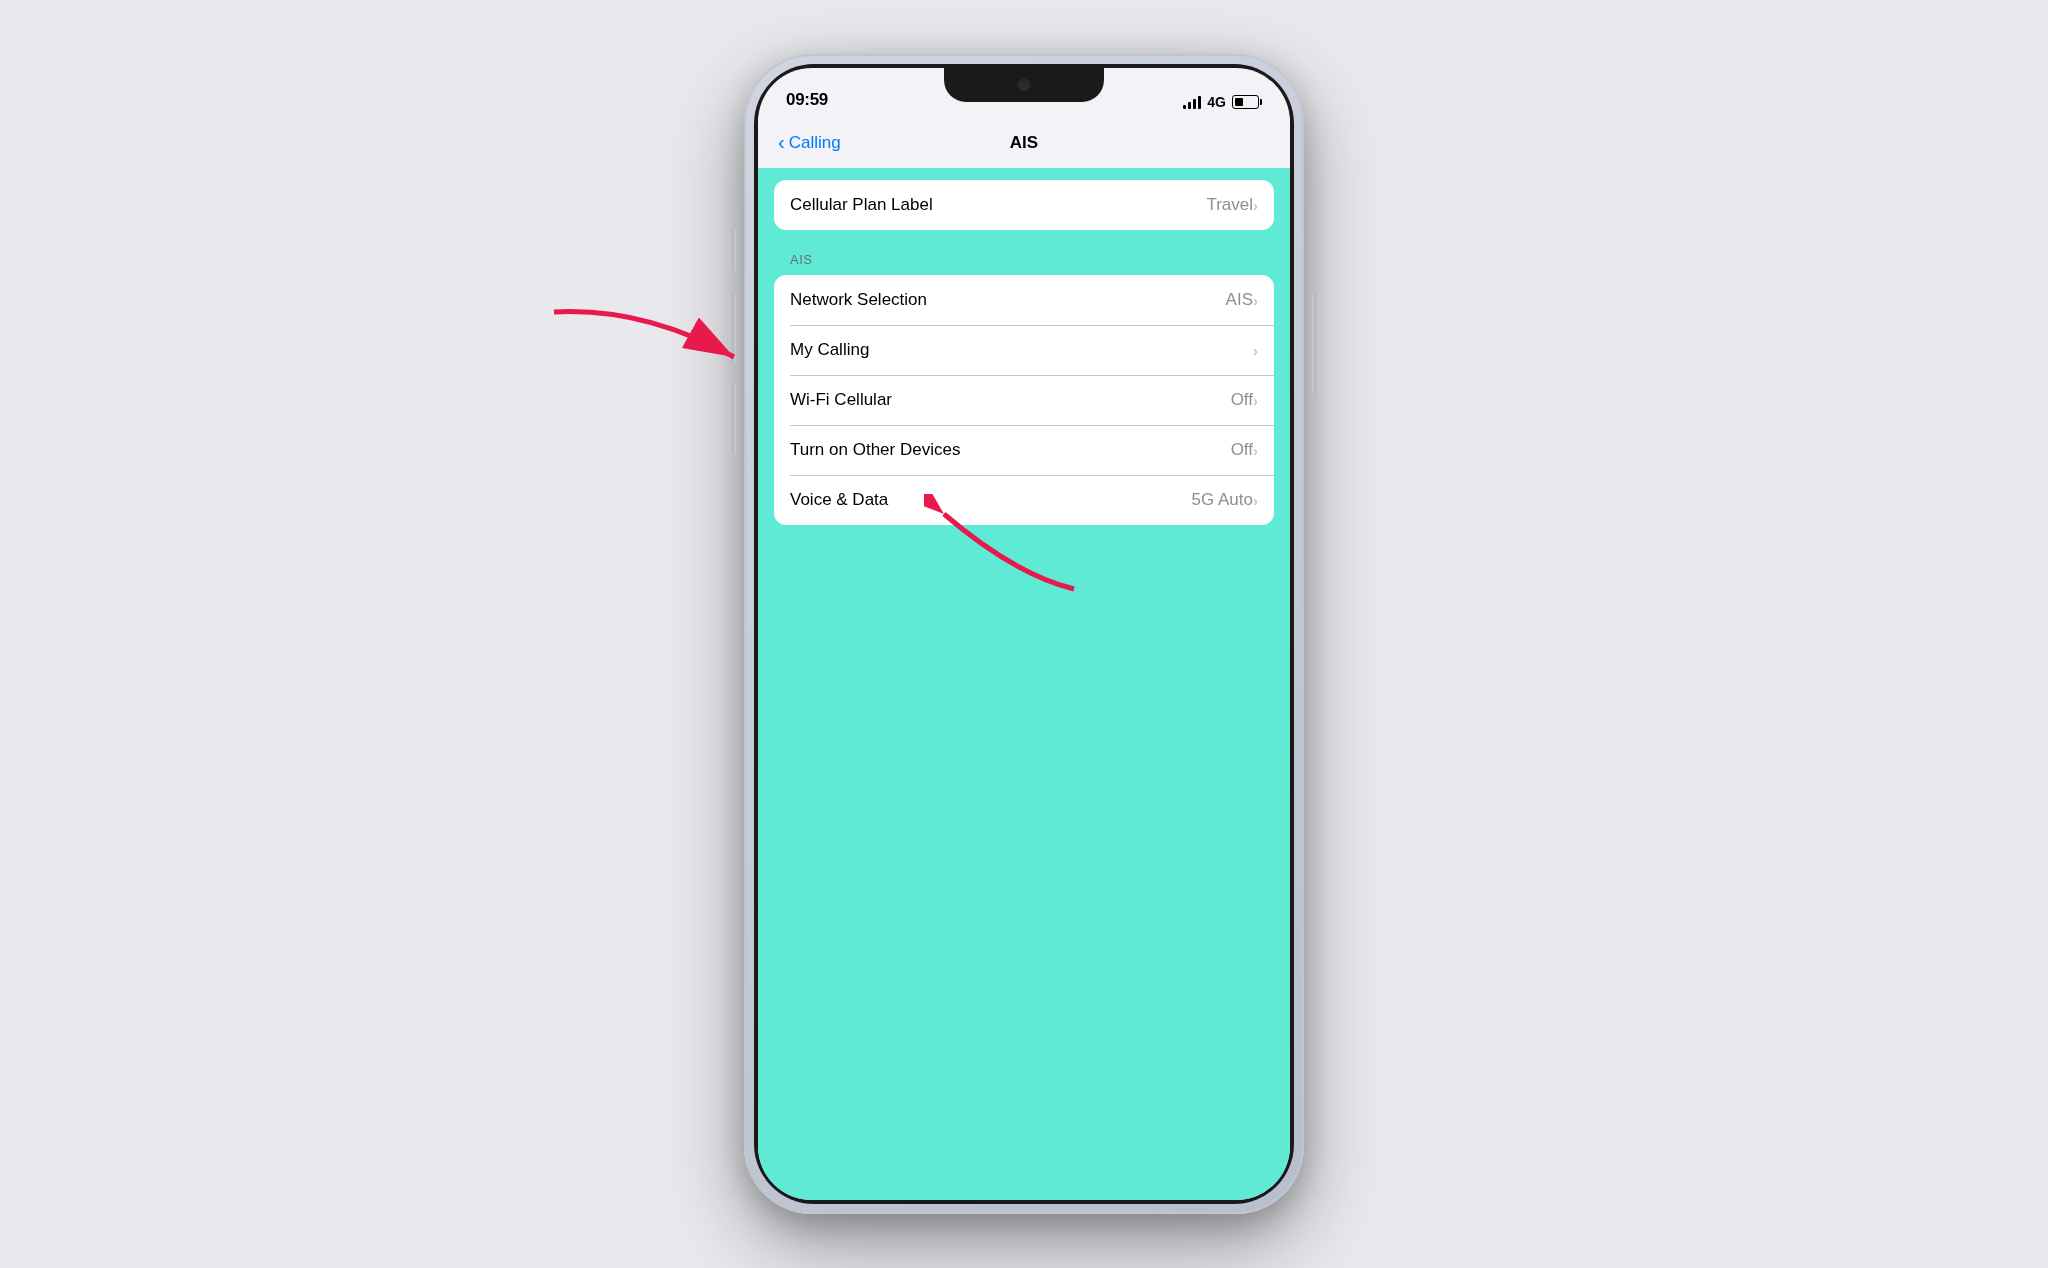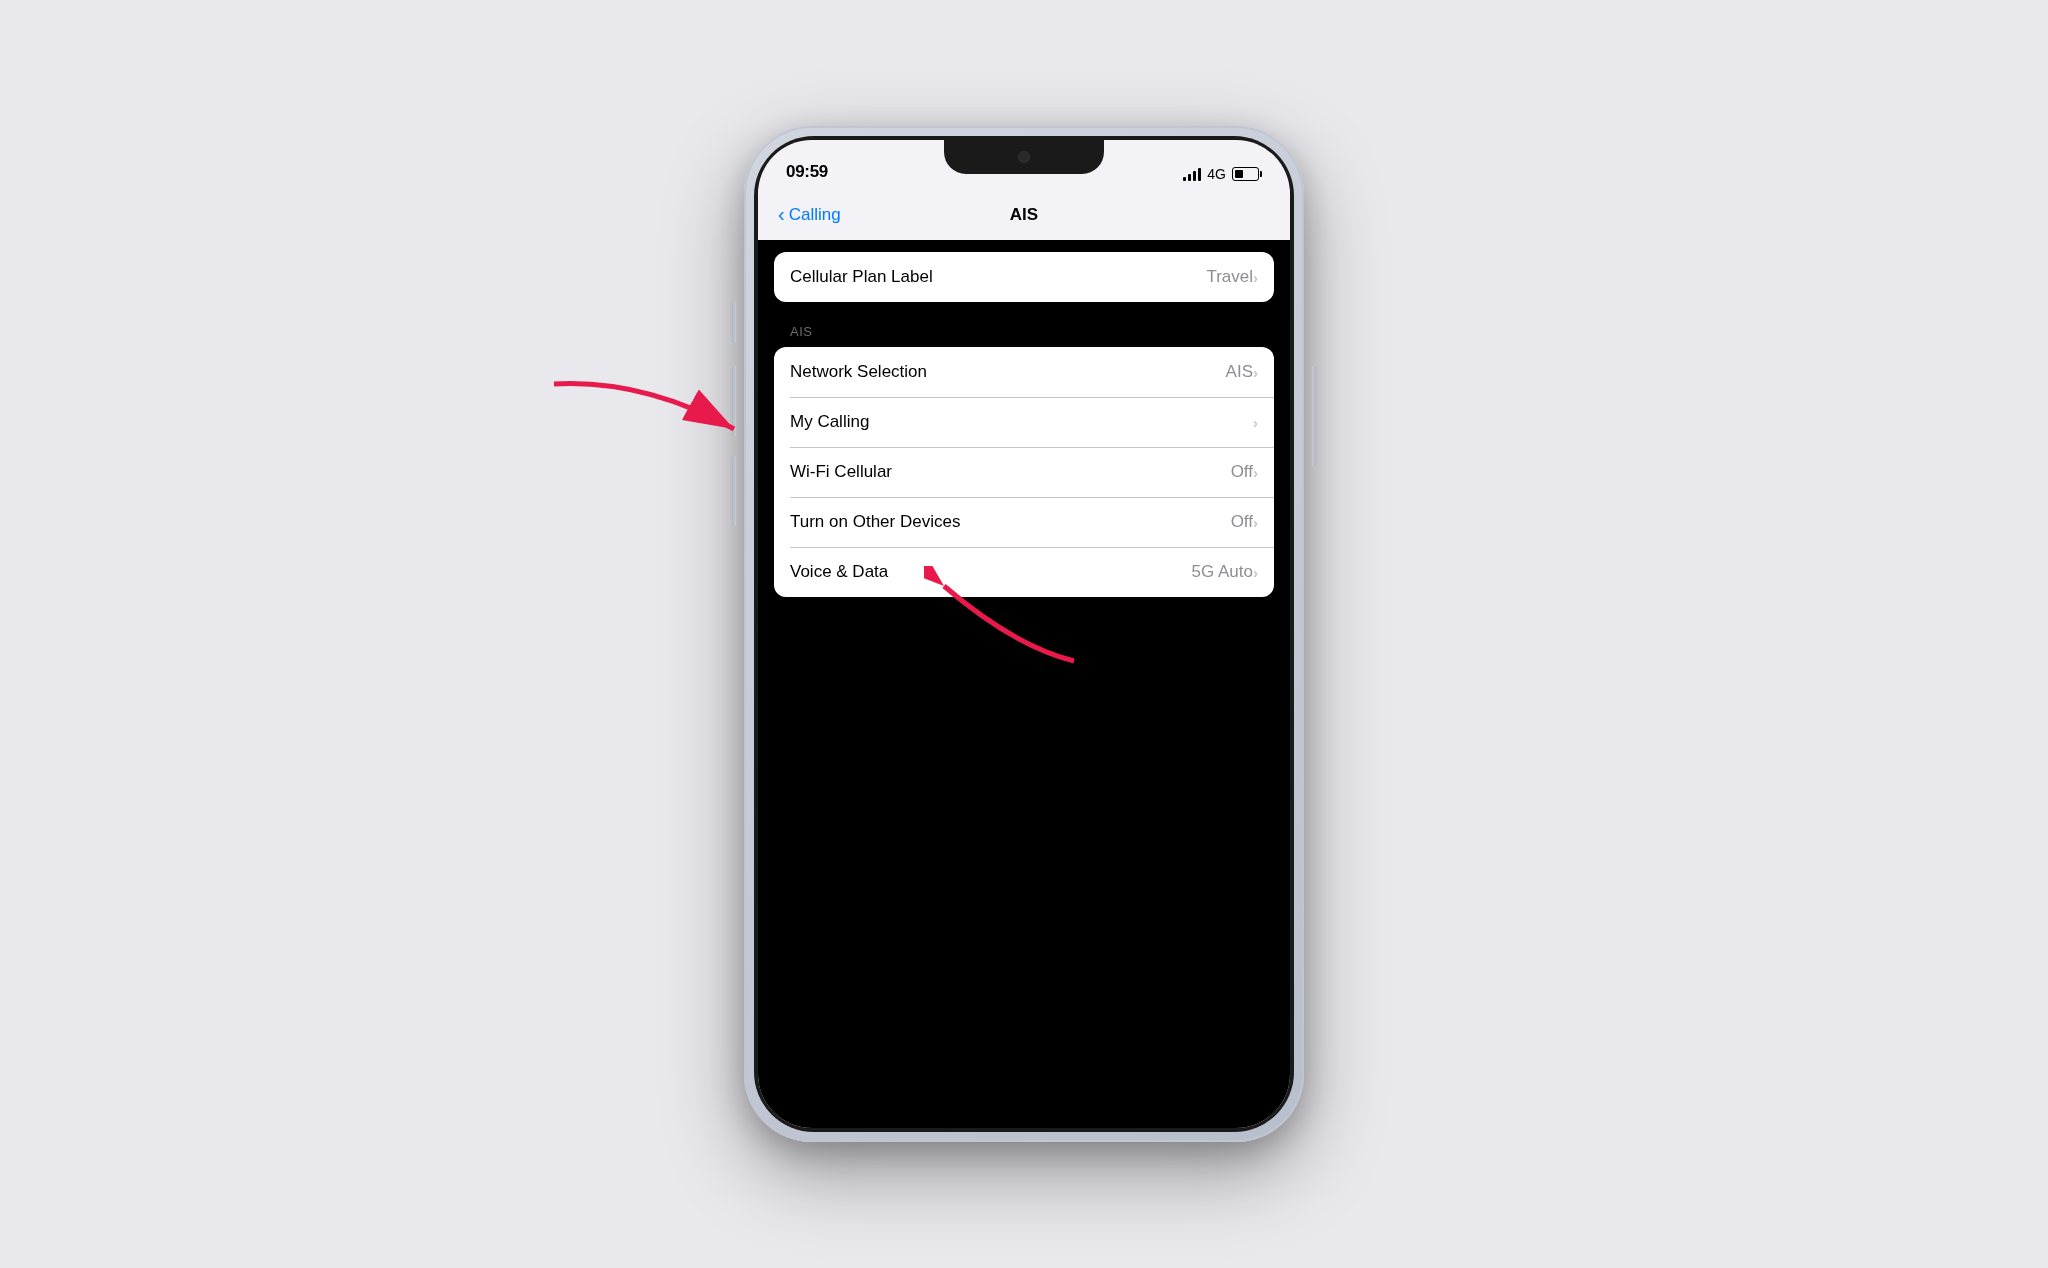--- a/index.html
+++ b/index.html
@@ -11,21 +11,21 @@
       display: flex;
       align-items: center;
       justify-content: center;
       font-family: -apple-system, 'SF Pro Text', 'Helvetica Neue', sans-serif;
       overflow: hidden;
     }
 
     .phone-wrapper {
       position: relative;
       width: 560px;
-      height: 1016px;
+      height: 1160px;
       border-radius: 29px;
     }
 
     
     .phone-frame {
       position: absolute;
       inset: 0;
       background: linear-gradient(145deg, #d0d5e0, #b8bfcc);
       border-radius: 68px;
       box-shadow:
@@ -115,21 +115,21 @@
     }
 
     .signal-bar {
       background: #000;
       width: 3px;
       border-radius: 1px;
     }
 
     .network-text {
       font-size: 14px;
-      font-weight: 400;
+      font-weight: 700;
       color: #000;
     }
 
     .battery-icon {
       display: flex;
       align-items: center;
       gap: 1px;
     }
 
     .battery-body {
@@ -192,21 +192,21 @@
       color: #000;
     }
 
     
     .content {
       position: absolute;
       top: 100px;
       left: 0;
       right: 0;
       bottom: 0;
-      background: #000000;
+      background: #5eead4;
       overflow: hidden;
     }
 
     .section-group {
       margin: 0 16px 22px;
     }
 
     .section-label {
       font-size: 13px;
       color: #6c6c70;

